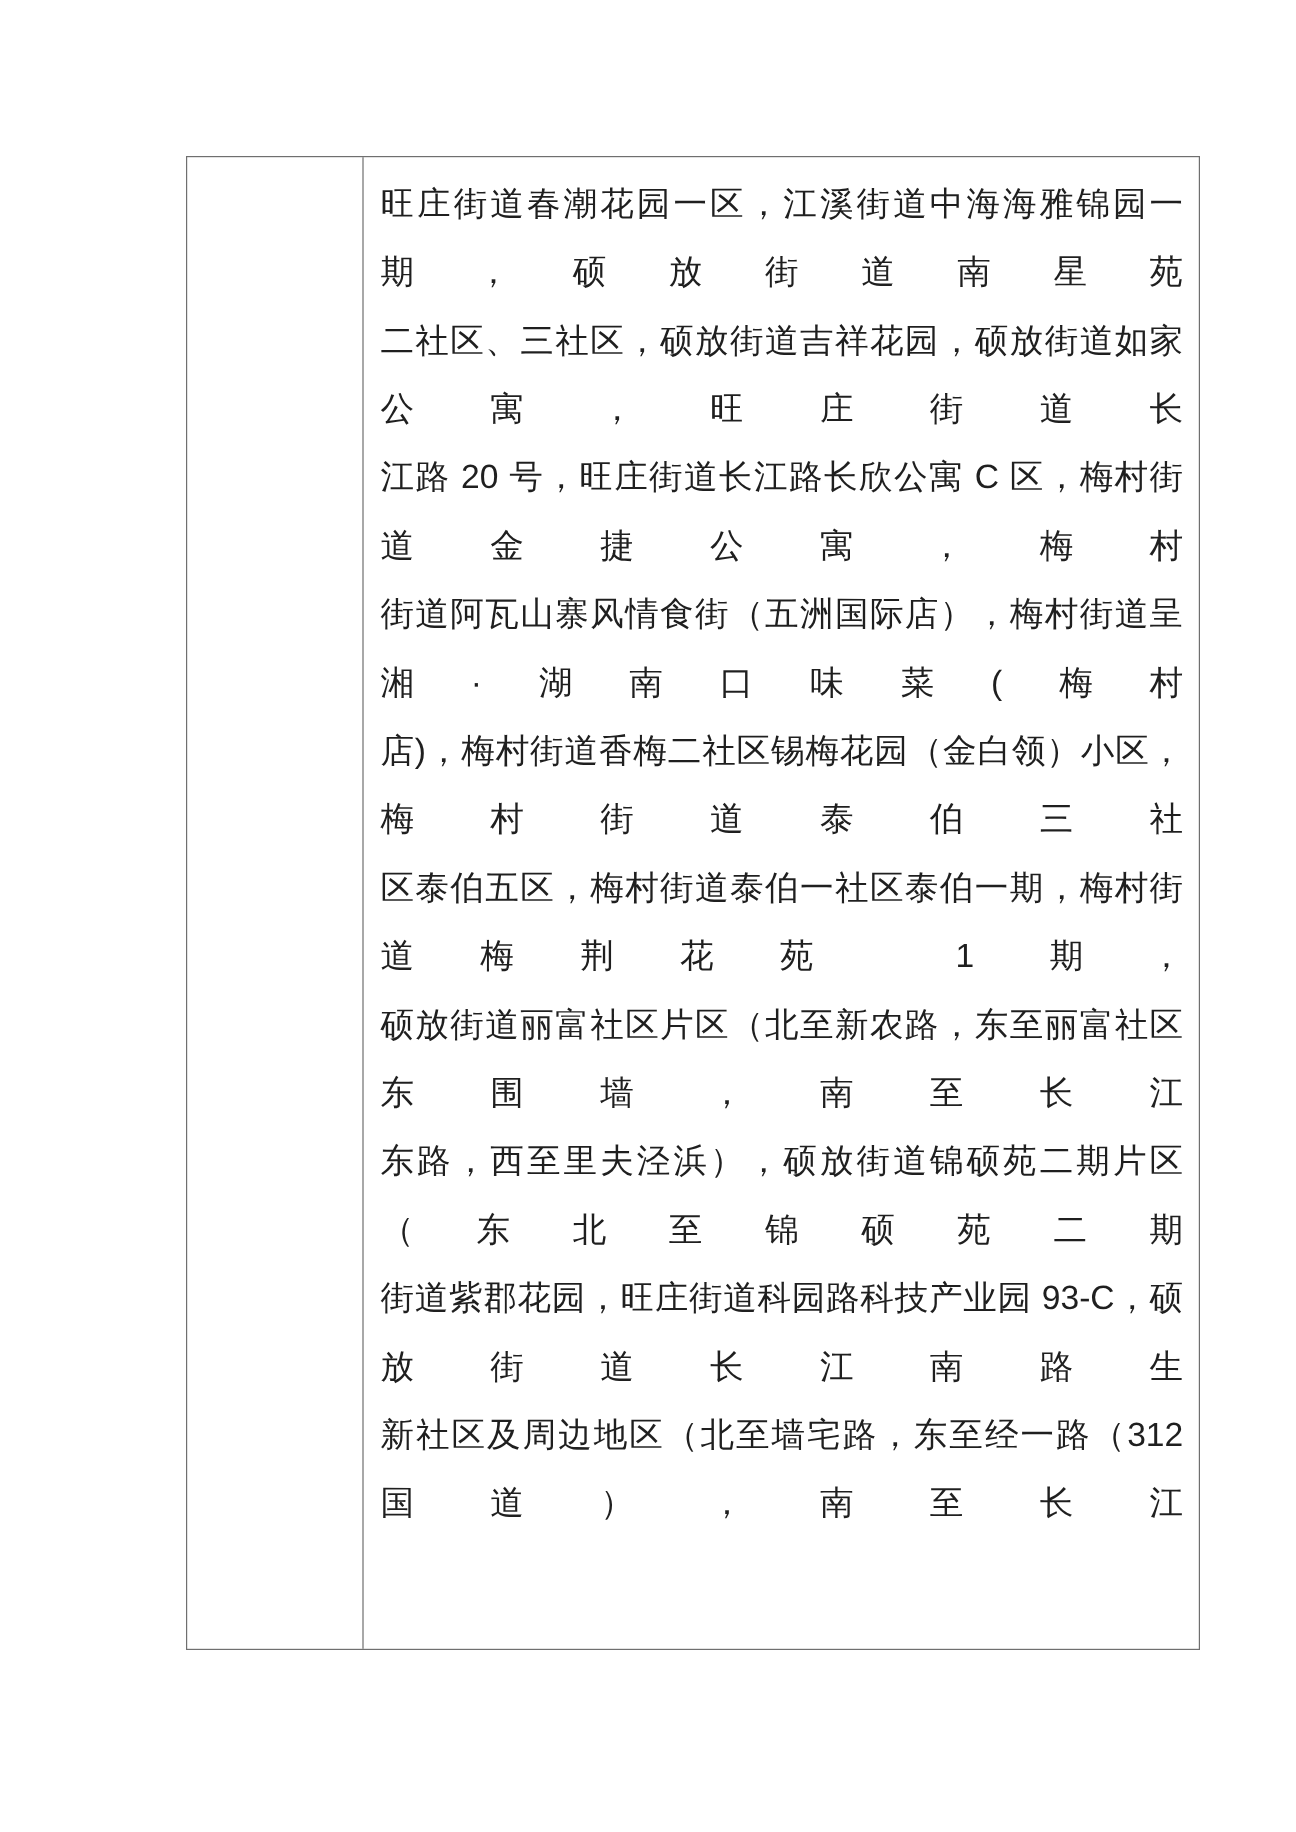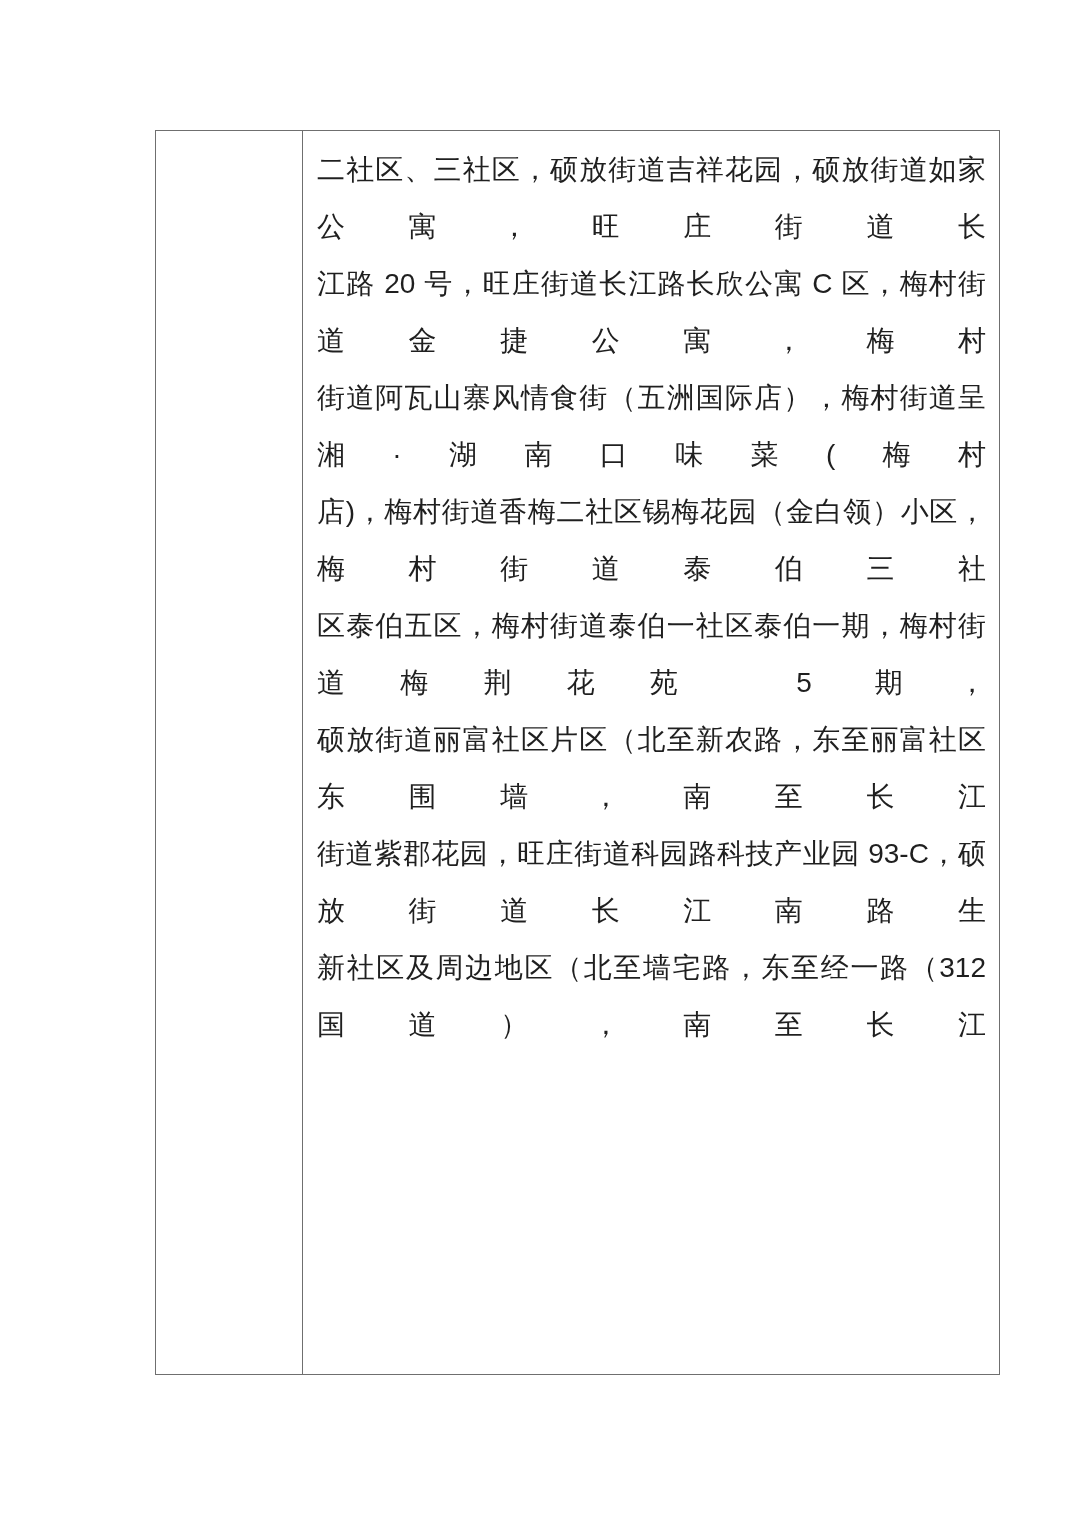--- a/index.html
+++ b/index.html
@@ -49,26 +49,28 @@
 <body>
 
 <div class="page">
   <div class="doc-table">
 
     <div class="cell-left"></div>
 
     <div class="cell-main">
 
       <div>
+        <div class="jline">旺庄街道春潮花园一区，江溪街道中海海雅锦园一期，硕放街道南星苑</div>
         <div class="jline">二社区、三社区，硕放街道吉祥花园，硕放街道如家公寓，旺庄街道长</div>
         <div class="jline">江路 20 号，旺庄街道长江路长欣公寓 C 区，梅村街道金捷公寓，梅村</div>
         <div class="jline">街道阿瓦山寨风情食街（五洲国际店），梅村街道呈湘·湖南口味菜(梅村</div>
         <div class="jline">店)，梅村街道香梅二社区锡梅花园（金白领）小区，梅村街道泰伯三社</div>
-        <div class="jline">区泰伯五区，梅村街道泰伯一社区泰伯一期，梅村街道梅荆花苑 5 期，</div>
+        <div class="jline">区泰伯五区，梅村街道泰伯一社区泰伯一期，梅村街道梅荆花苑 1 期，</div>
         <div class="jline">硕放街道丽富社区片区（北至新农路，东至丽富社区东围墙，南至长江</div>
+        <div class="jline">东路，西至里夫泾浜），硕放街道锦硕苑二期片区（东北至锦硕苑二期</div>
         <div class="jline">街道紫郡花园，旺庄街道科园路科技产业园 93-C，硕放街道长江南路生</div>
         <div class="jline">新社区及周边地区（北至墙宅路，东至经一路（312 国道），南至长江</div>
 
       </div>
 
     </div>
   </div>
 </div>
 
 </body></html>

